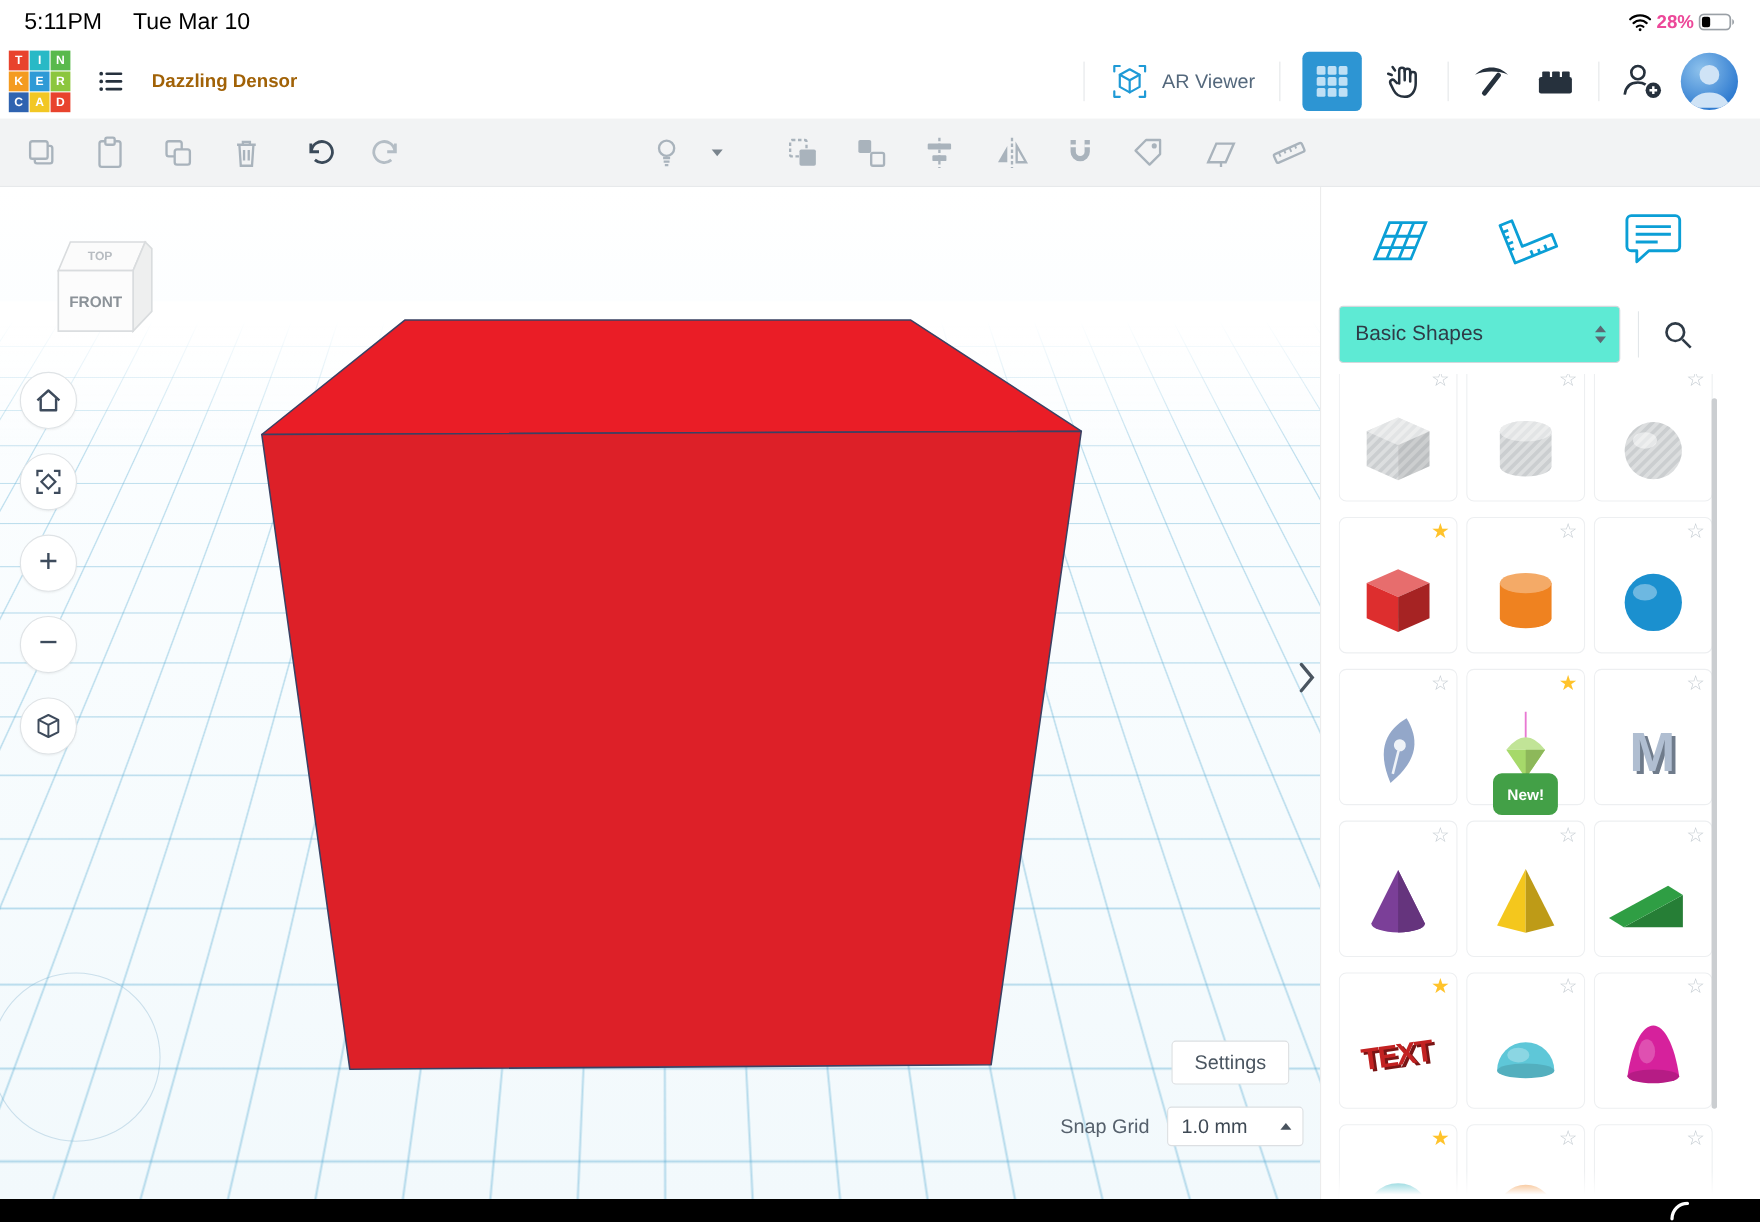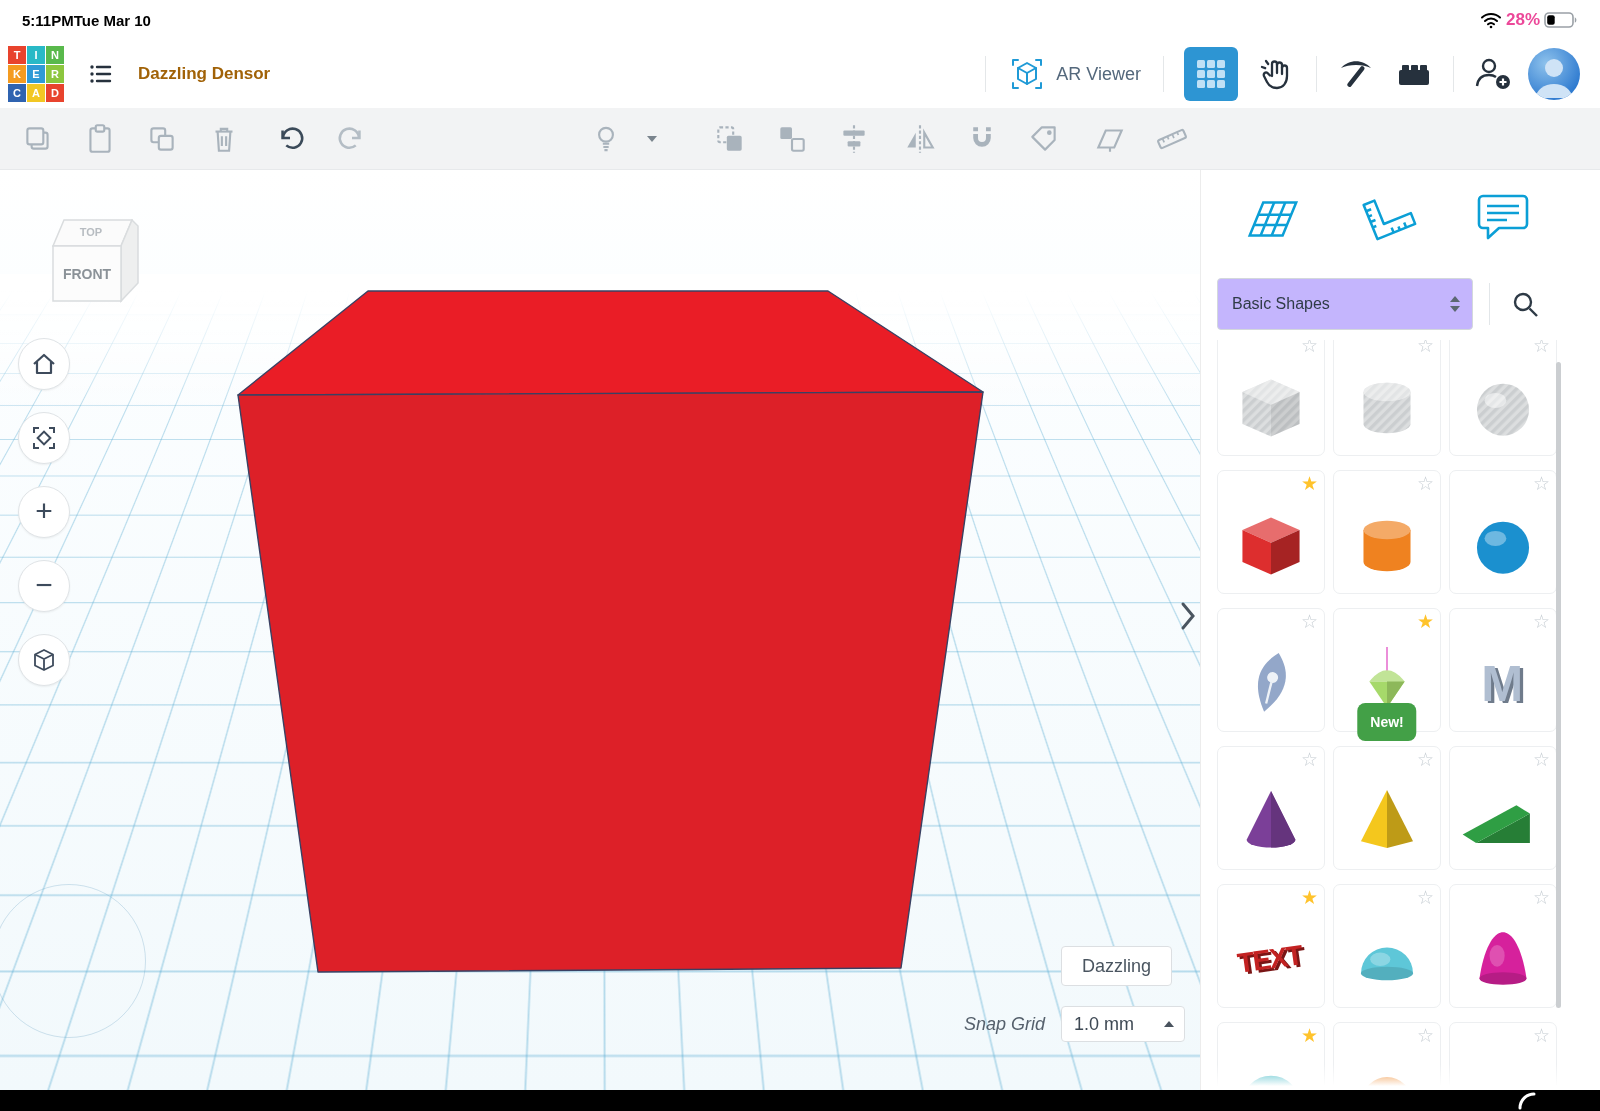--- a/index.html
+++ b/index.html
@@ -3,21 +3,21 @@
 <meta charset="utf-8">
 <style>
   html,body{margin:0;padding:0;}
   body{width:1600px;height:1111px;position:relative;overflow:hidden;background:#fff;
        font-family:"Liberation Sans",sans-serif;color:#222;}
   svg{display:block}
 
   
   .status-bar{position:absolute;top:0;left:0;right:0;height:40px;background:#fff;
     display:flex;align-items:center;justify-content:space-between;padding:0 22px;box-sizing:border-box;}
-  .sb-left{display:flex;gap:0;font-size:15px;font-weight:700;color:#000;}
+  .sb-left{display:flex;gap:28px;font-size:21px;font-weight:400;color:#000;}
   .sb-right{display:flex;align-items:center;gap:4px;font-size:17px;font-weight:700;color:#ec4899;text-align:right;}
 
   
   .header{position:absolute;top:40px;left:0;right:0;height:68px;background:#fff;
     border-bottom:1px solid #ebedee;display:flex;align-items:center;}
   .logo{display:grid;grid-template-columns:repeat(3,18px);grid-auto-rows:18px;gap:1px;margin-left:8px;cursor:pointer;}
   .logo div{display:flex;align-items:center;justify-content:center;color:#fff;font-size:11px;font-weight:700;}
   .menu-btn{margin-left:24px;}
   .design-title{margin-left:24px;font-size:17px;font-weight:700;color:#a16207;}
   .header-right{margin-left:auto;display:flex;align-items:center;height:100%;}
@@ -52,39 +52,39 @@
   .view-cube{position:absolute;left:28px;top:36px;cursor:pointer;}
   .nav-btn{position:absolute;left:18px;width:52px;height:52px;border-radius:50%;background:#fff;
     border:1px solid #dfe3e6;box-shadow:0 1px 2px rgba(0,0,0,.06);display:flex;align-items:center;
     justify-content:center;color:#3d4b5c;cursor:pointer;box-sizing:border-box;}
   .zoom-glyph{font-size:30px;font-weight:400;line-height:1;color:#3d4b5c;margin-top:-3px;}
   .wp-circle{position:absolute;left:-8px;bottom:52px;width:152px;height:152px;border-radius:50%;
     border:1.5px solid rgba(115,168,198,.32);}
   .settings-btn{position:absolute;right:28px;bottom:104px;height:38px;padding:0 20px;background:#fff;
     border:1px solid #dcdfe2;border-radius:4px;font-size:18px;color:#4a5560;display:flex;align-items:center;cursor:pointer;}
   .snap-row{position:absolute;right:15px;bottom:48px;display:flex;align-items:center;gap:16px;}
-  .snap-label{font-size:18px;color:#55606c;font-style:italic;}
+  .snap-label{font-size:18px;color:#55606c;}
   .snap-select{width:124px;height:36px;background:#fff;border:1px solid #dcdfe2;border-radius:4px;
     display:flex;align-items:center;justify-content:space-between;padding:0 10px 0 12px;font-size:18px;
     color:#3e4954;cursor:pointer;box-sizing:border-box;}
   .tri-up{width:0;height:0;border-left:5px solid transparent;border-right:5px solid transparent;
     border-bottom:6px solid #49535e;}
   .collapse-tab{position:absolute;right:2px;top:418px;width:20px;height:56px;display:flex;
     align-items:center;justify-content:center;cursor:pointer;}
 
   
   .panel{position:absolute;top:170px;left:1200px;width:400px;height:920px;background:#fff;
     border-left:1px solid #ececec;box-sizing:border-box;}
   .panel-top-icons{position:absolute;top:18px;left:16px;width:340px;display:grid;
     grid-template-columns:repeat(3,108px);gap:0 8px;justify-items:center;}
   .panel-top-icons .pt-btn{cursor:pointer;}
   .category-row{position:absolute;top:108px;left:16px;display:flex;align-items:center;}
-  .category-select{width:256px;height:52px;border:1px solid #d3d8dc;border-radius:4px;background:#c4b5fd;
+  .category-select{width:256px;height:52px;border:1px solid #d3d8dc;border-radius:4px;background:#5eead4;
     display:flex;align-items:center;justify-content:space-between;padding:0 12px 0 14px;
-    font-size:16px;color:#2f3b47;cursor:pointer;box-sizing:border-box;gap:20px;}
+    font-size:19px;color:#2f3b47;cursor:pointer;box-sizing:border-box;gap:20px;}
   .sel-carets{display:flex;flex-direction:column;align-items:center;}
   .sel-carets .c-up{width:0;height:0;border-left:5px solid transparent;border-right:5px solid transparent;
     border-bottom:6px solid #5c6772;margin-bottom:4px;}
   .sel-carets .c-dn{width:0;height:0;border-left:5px solid transparent;border-right:5px solid transparent;
     border-top:6px solid #5c6772;}
   .cat-divider{width:1px;height:42px;background:#e2e6e9;margin:0 14px 0 16px;}
   .search-btn{width:42px;height:42px;display:flex;align-items:center;justify-content:center;cursor:pointer;}
   .shape-scroll{position:absolute;top:170px;left:16px;width:344px;height:750px;overflow:hidden;}
   .shape-grid{display:grid;grid-template-columns:repeat(3,108px);gap:14px 8px;margin-top:-8px;width:340px;}
   .tile{position:relative;width:108px;height:124px;background:#fff;border:1px solid #edeff1;border-radius:7px;
@@ -400,21 +400,21 @@
   </div>
   <div class="nav-btn" style="top:464px;">
     <span>
       <svg width="26" height="26" viewBox="0 0 26 26" fill="none" stroke="#3e4b5c" stroke-width="1.8" stroke-linejoin="round">
         <path d="M13,3 L22,7.5 V18.5 L13,23 L4,18.5 V7.5 Z"></path>
         <path d="M4,7.5 L13,12 L22,7.5 M13,12 V23"></path>
       </svg>
     </span>
   </div>
 
-  <div class="settings-btn">Dazzling</div>
+  <div class="settings-btn">Settings</div>
   <div class="snap-row">
     <span class="snap-label">Snap Grid</span>
     <div class="snap-select">
       <span>1.0 mm</span>
       <span class="tri-up"></span>
     </div>
   </div>
 
   <div class="collapse-tab">
     <span>

